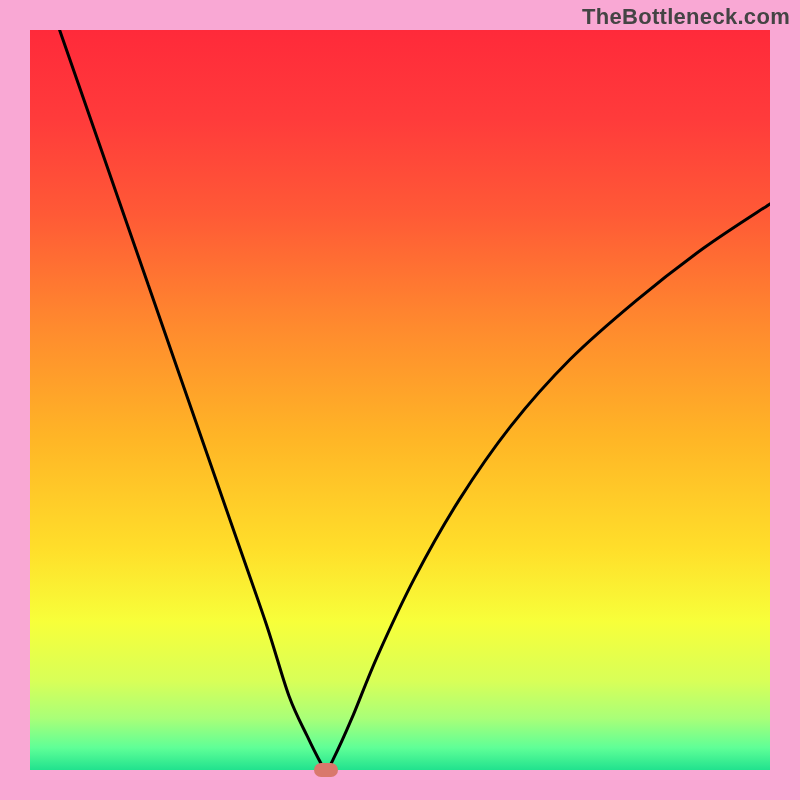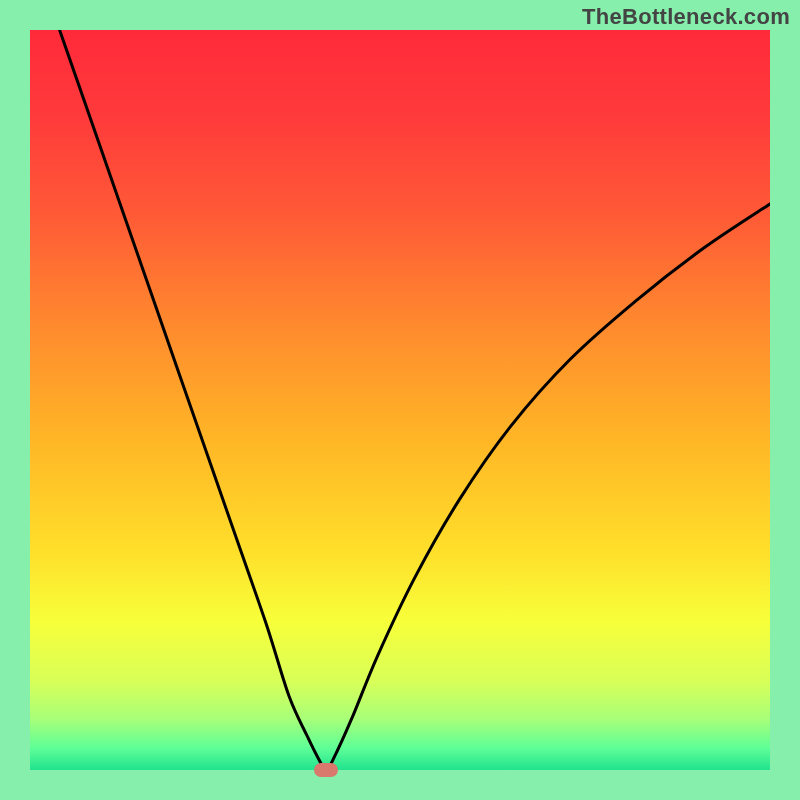--- a/index.html
+++ b/index.html
@@ -8,21 +8,21 @@
     width: 800px;
     height: 800px;
     background: #000;
     overflow: hidden;
     font-family: Arial, Helvetica, sans-serif;
   }
   .frame {
     position: relative;
     width: 800px;
     height: 800px;
-    background: #86efac;
+    background: #f9a8d4;
   }
   .watermark {
     position: absolute;
     top: 4px;
     right: 10px;
     color: #444;
     font-size: 22px;
     font-weight: 600;
     letter-spacing: 0.3px;
     z-index: 3;

